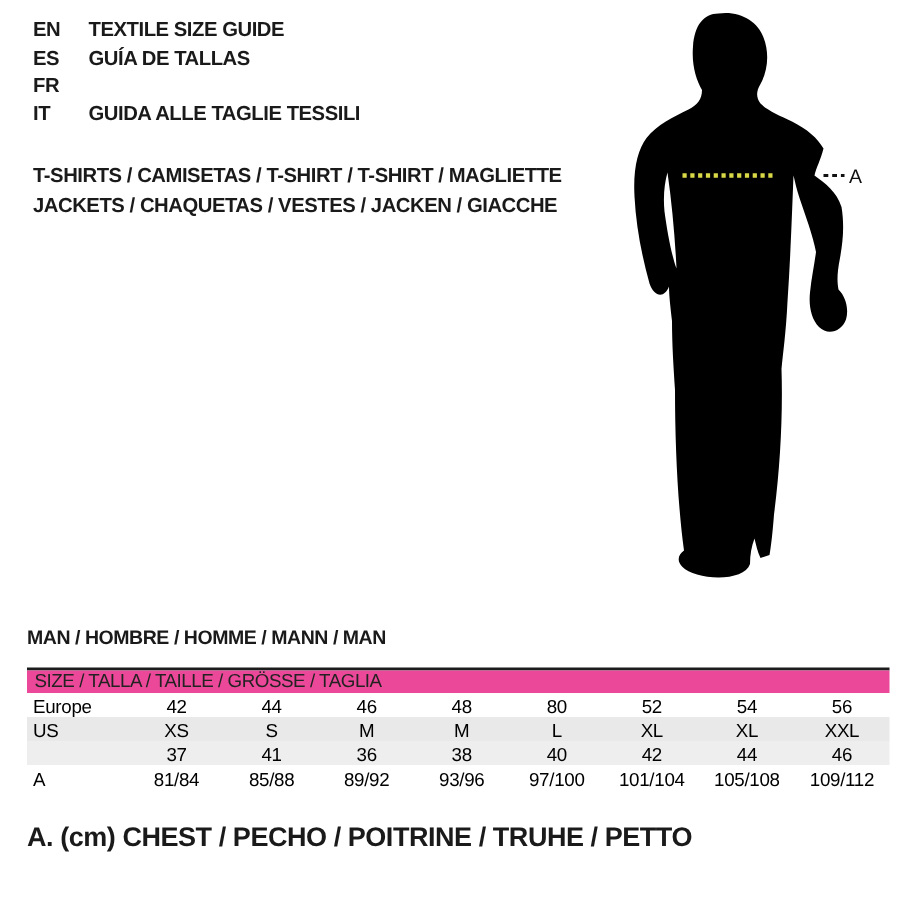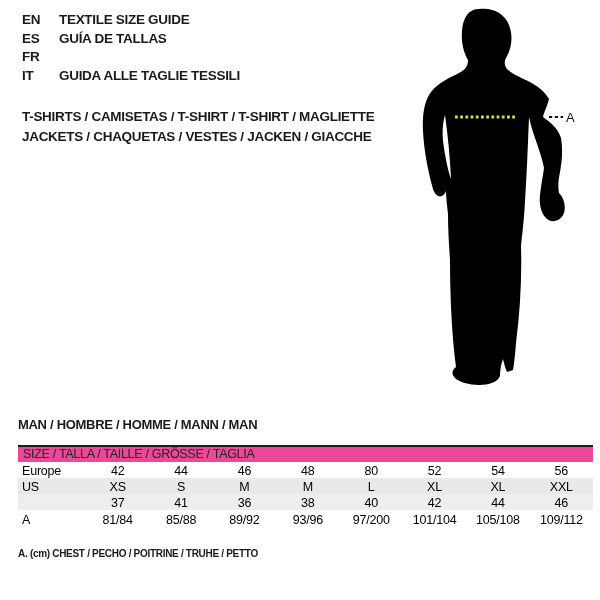--- a/index.html
+++ b/index.html
@@ -30,21 +30,21 @@
   .size-table{left:18px;top:445px;width:575px;border-top:2px solid #1c1c1c}
   .t-header{height:15px;line-height:15px;background:#ec4899;font-size:12.5px;letter-spacing:-0.3px;padding-left:5px;color:#222;white-space:nowrap}
   .t-row{display:flex;align-items:flex-end;height:16px;font-size:12.5px;letter-spacing:-0.2px;color:#000000}
   .t-row.last{height:17px}
   .t-row.shaded{background:#e9e9e9}
   .t-row.shaded2{background:#eeeeee}
   .t-label{width:64px;flex:0 0 64px;padding-left:4px;text-align:left}
   .t-cell{flex:1;text-align:center}
 
   
-  .footnote{left:18px;top:548px;font-weight:bold;font-size:10px;letter-spacing:-0.3px;white-space:nowrap}
+  .footnote{left:18px;top:548px;font-weight:bold;font-size:18px;letter-spacing:-0.3px;white-space:nowrap}
 </style>
 </head>
 <body>
 
 <div class="abs lang-block">
   <div class="lang-row">
     <span class="lang-code">EN</span>
     <span class="lang-label">TEXTILE SIZE GUIDE</span>
   </div>
   <div class="lang-row">
@@ -154,20 +154,20 @@
     <div class="t-cell">44</div>
     <div class="t-cell">46</div>
   </div>
 
   <div class="t-row last">
     <div class="t-label">A</div>
     <div class="t-cell">81/84</div>
     <div class="t-cell">85/88</div>
     <div class="t-cell">89/92</div>
     <div class="t-cell">93/96</div>
-    <div class="t-cell">97/200</div>
+    <div class="t-cell">97/100</div>
     <div class="t-cell">101/104</div>
     <div class="t-cell">105/108</div>
     <div class="t-cell">109/112</div>
   </div>
 </div>
 
 <div class="abs footnote">A. (cm) CHEST / PECHO / POITRINE / TRUHE / PETTO</div>
 
 </body></html>

